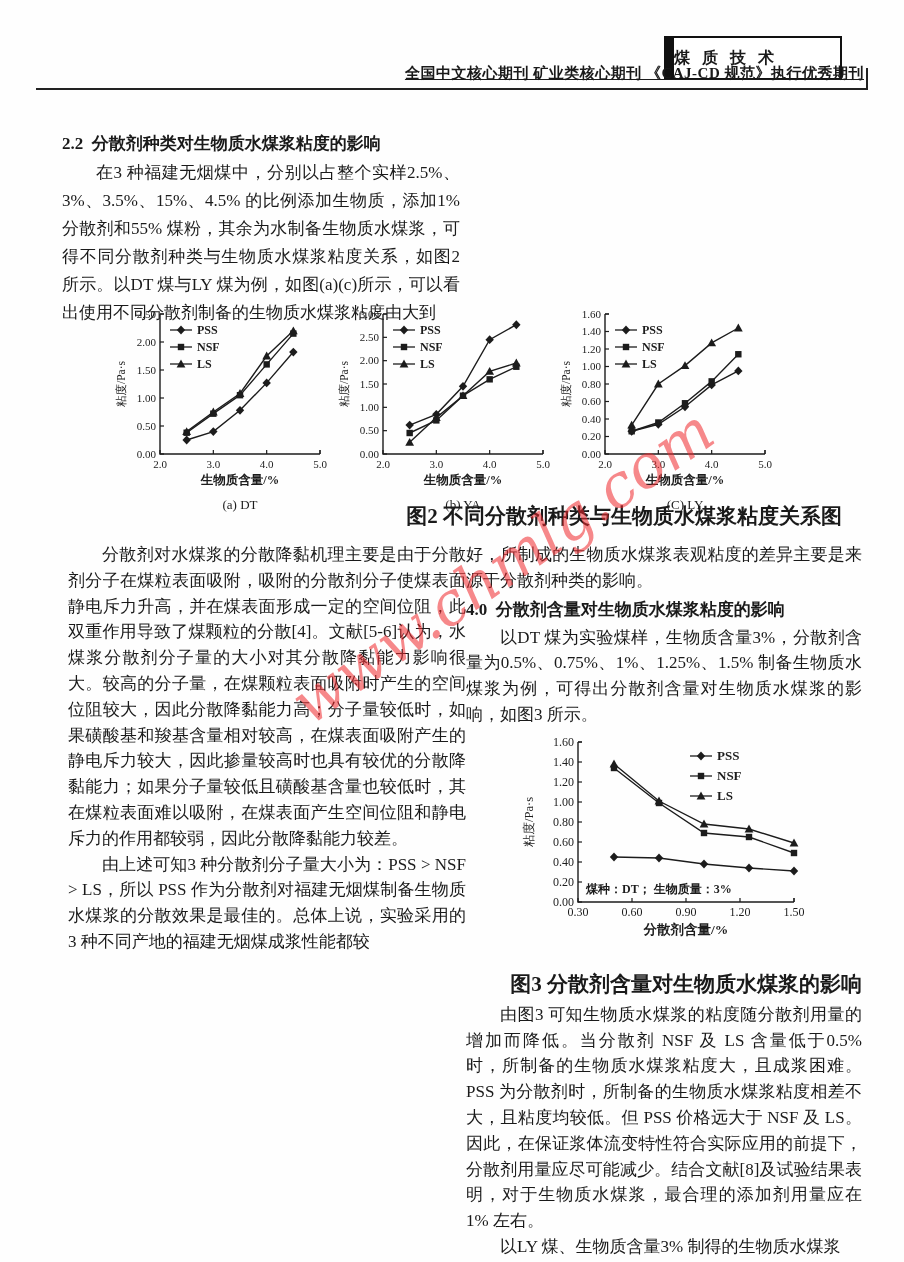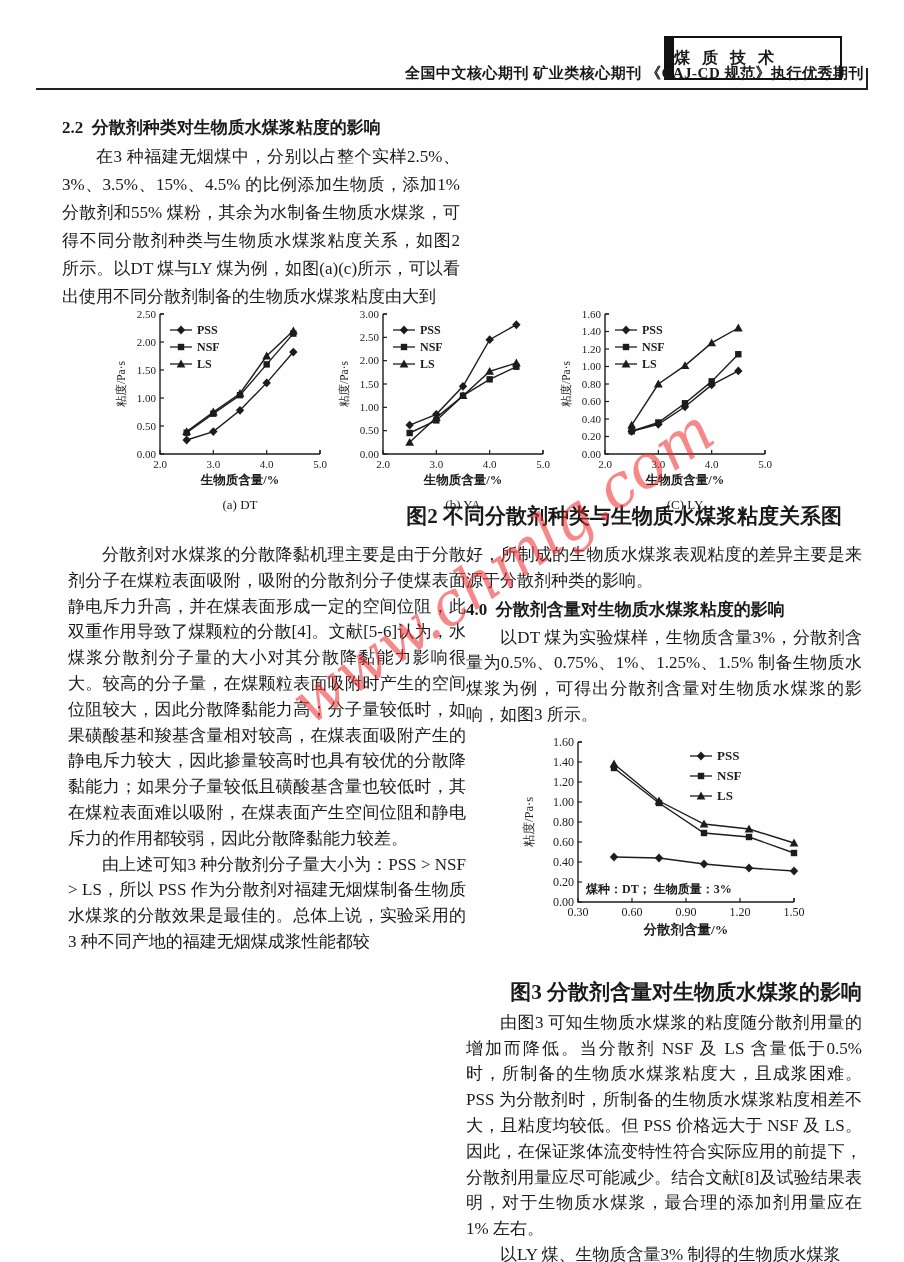--- a/index.html
+++ b/index.html
@@ -3,41 +3,41 @@
 <meta charset="utf-8">
 <style>
   html,body{margin:0;padding:0;background:#9a9a9a;}
   .page{position:relative;width:904px;height:1262px;margin:0 auto;background:#fefefe;
         overflow:hidden;color:#1a1a1a;font-family:"Liberation Serif","DejaVu Serif",serif;}
   
   .journal-box{position:absolute;top:36px;left:664px;width:166px;height:40px;
                border:2px solid #111;border-left:10px solid #111;display:flex;
                align-items:center;justify-content:flex-start;font-weight:bold;
                font-size:16px;letter-spacing:4px;background:#fff;}
-  .tagline{position:absolute;top:64px;right:40px;font-weight:bold;font-size:15px;letter-spacing:.5px;}
+  .tagline{position:absolute;top:64px;right:40px;font-weight:bold;font-size:15px;letter-spacing:.5px;text-decoration:underline;}
   .header-rule{position:absolute;top:88px;left:36px;width:832px;border-top:2px solid #222;}
   .rule-end{position:absolute;top:68px;left:866px;height:21px;border-left:2px solid #222;}
   
   .col{position:absolute;width:398px;}
-  .left-top{left:62px;top:112px;}
+  .left-top{left:62px;top:128px;}
   .right-top{left:466px;top:112px;width:396px;}
   .left-bottom{left:62px;top:542px;margin-left:6px;}
   .right-bottom{left:466px;top:542px;width:396px;}
   .para{margin:0;text-align:justify;font-size:17px;}
   .top-col .para{line-height:28px;}
   .bottom-col .para{line-height:25.8px;}
   .indent{text-indent:2em;}
   .sec-heading{margin:2px 0;font-size:17px;line-height:27px;font-weight:bold;white-space:pre-wrap;}
   
   .fig2-row{position:absolute;top:306px;left:114px;width:660px;display:flex;
             justify-content:space-between;}
   .fig-caption{font-weight:bold;font-size:21px;text-align:right;}
   .fig2-cap{position:absolute;top:502px;left:62px;width:780px;}
   .fig3-wrap{text-align:center;margin:2px 0 0;}
-  .fig3-cap{margin:8px 0 4px;}
+  .fig3-cap{margin:0 0 4px;}
   svg{font-family:"Liberation Serif","DejaVu Serif",serif;fill:#1c1c1c;}
   
   .watermark{position:absolute;left:318px;top:668px;width:480px;color:#f0282d;
              opacity:.55;font-size:60px;font-style:italic;
              font-family:"DejaVu Serif",serif;transform:rotate(-35deg);
              transform-origin:left bottom;pointer-events:none;z-index:5;}
 </style>
 </head>
 <body>
 

